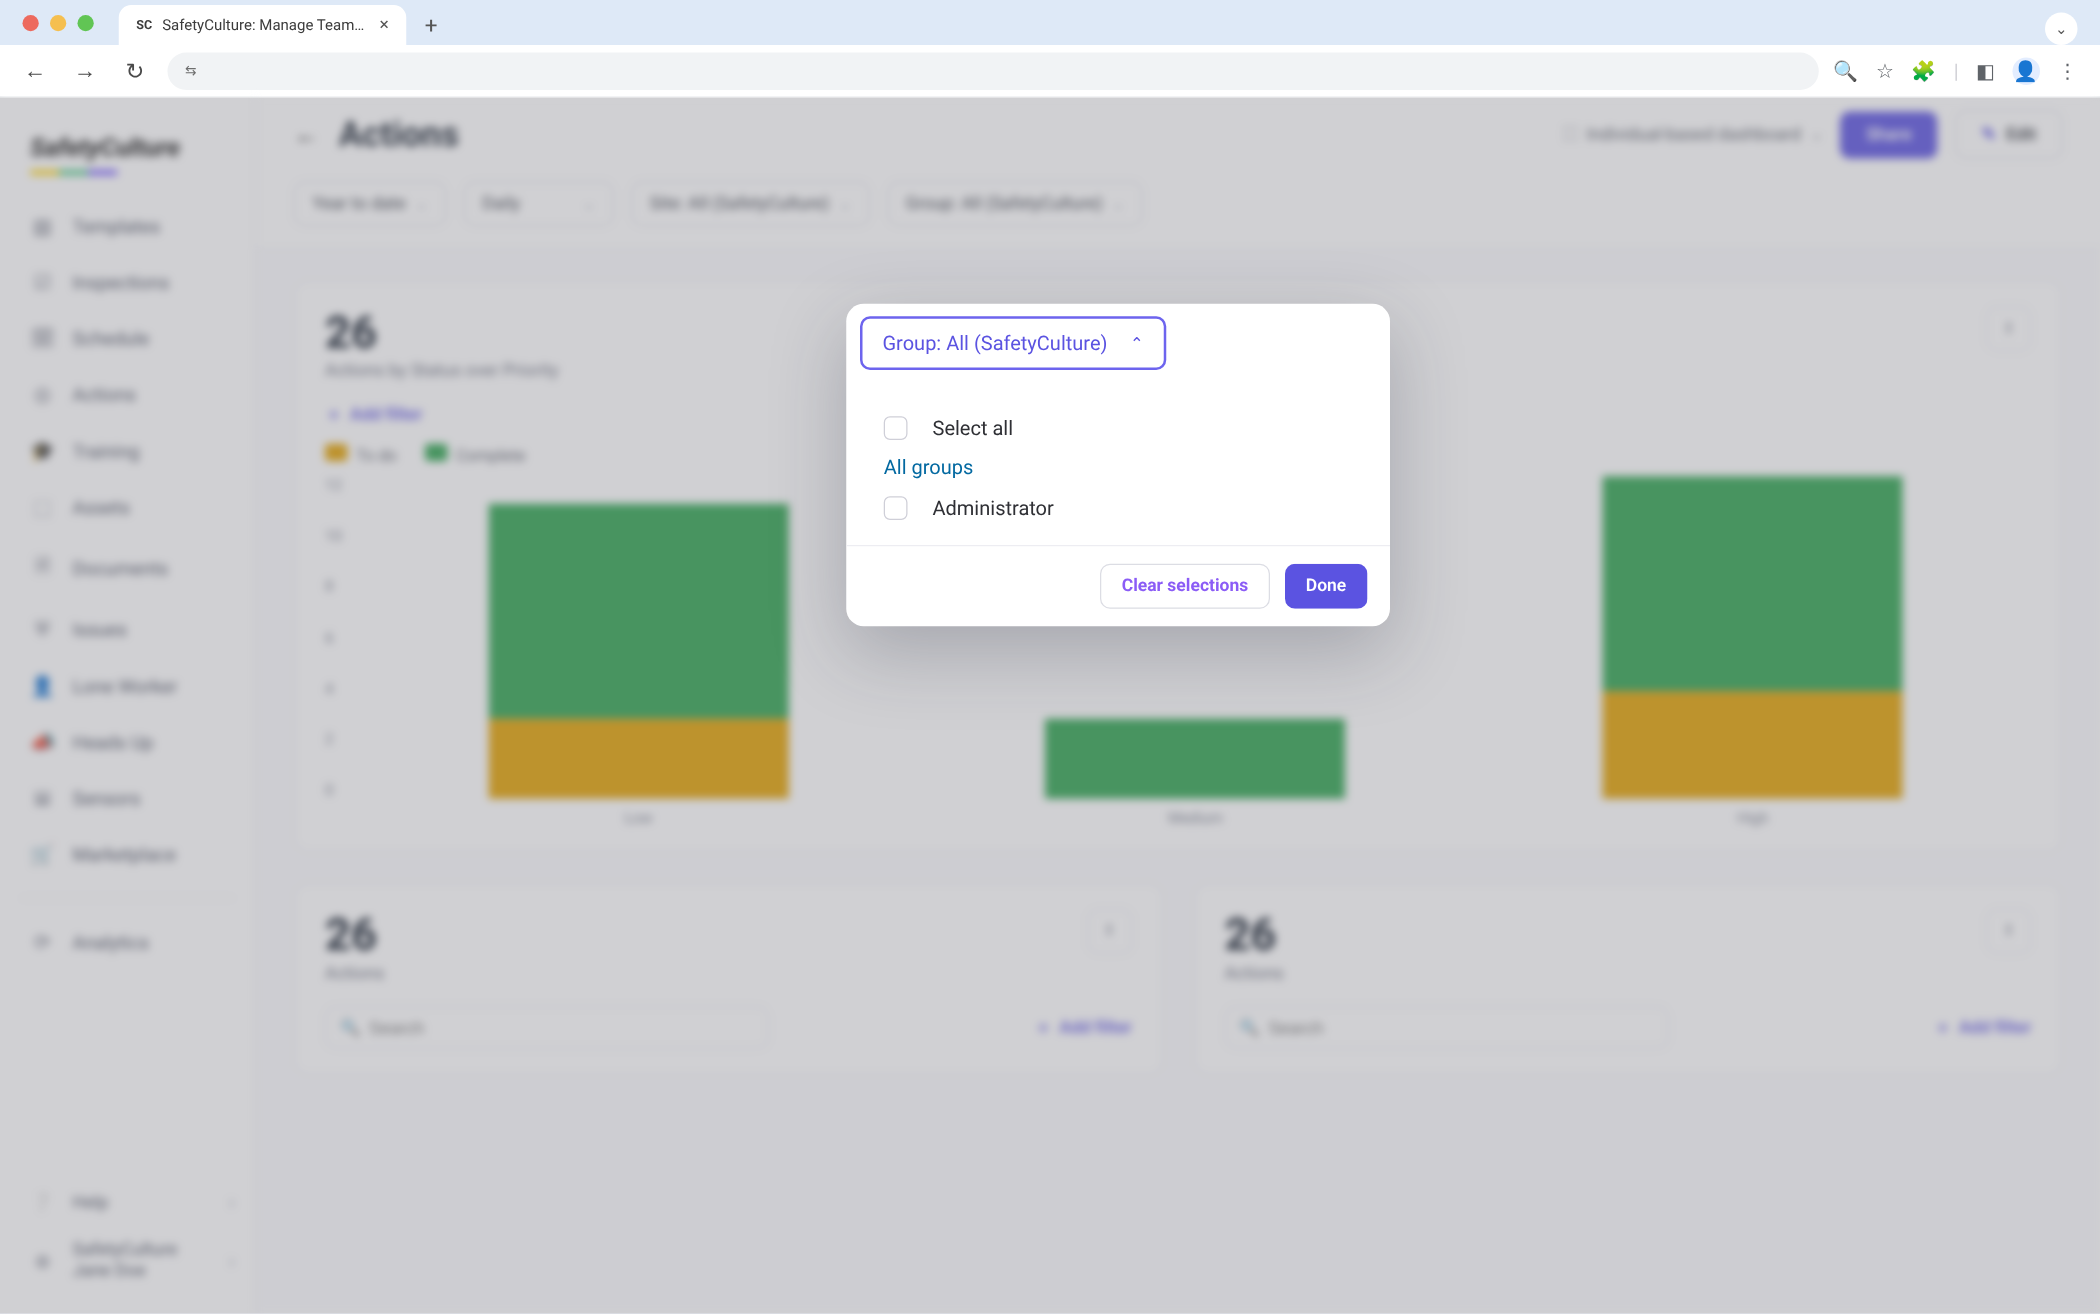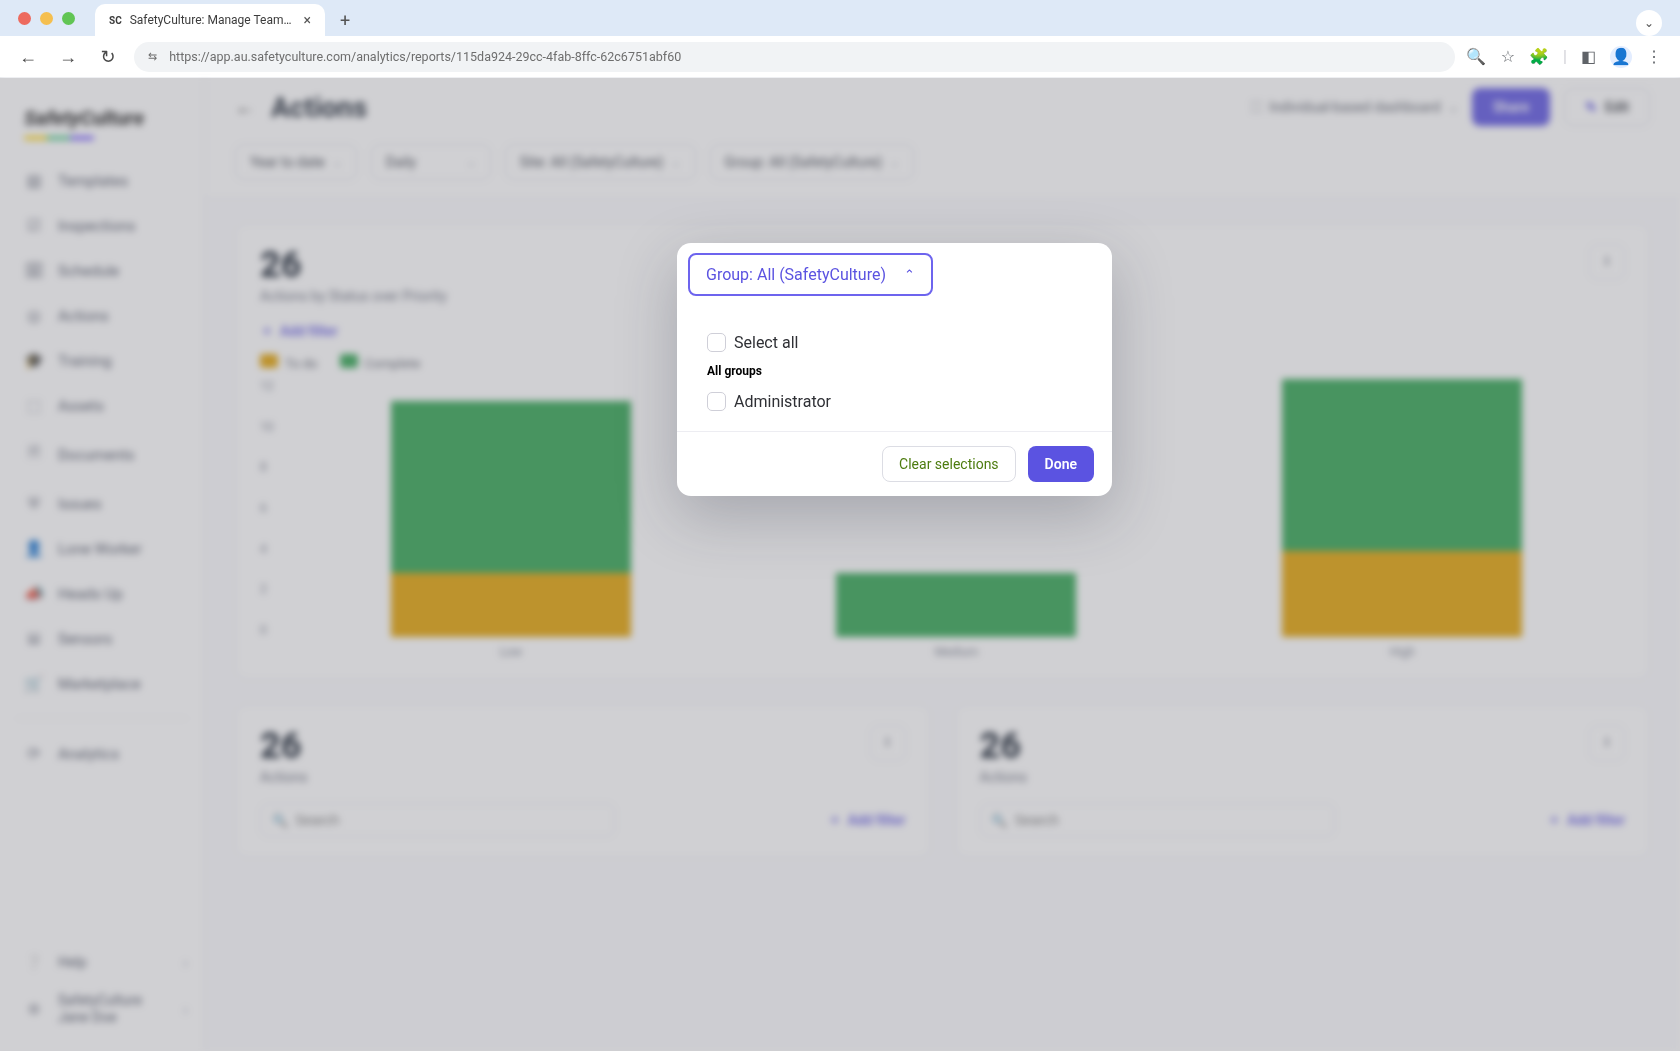--- a/index.html
+++ b/index.html
@@ -117,25 +117,25 @@
       font-size:16px; display:flex; align-items:center; gap:18px; z-index: 5;
     }
     .dropdown-trigger .caret { color:#5b53e1; font-size:13px; }
     .dropdown-body { padding: 70px 18px 10px;}
     .searchbox {
       border:2px solid #6d64ee; border-radius:8px; padding: 9px 14px; display:flex; align-items:center; gap:10px;
     }
     .searchbox input { border:none; outline:none; flex:1; font-size:16px; background:transparent;}
     .searchbox .sicon { color:#2d2d2d; font-size:14px;}
     .dd-list { padding: 12px 8px 2px; }
-    .dd-row { display:flex; align-items:flex-start; gap:8px; padding: 8px 4px; font-size:16px; color:#2f3035;}
+    .dd-row { display:flex; align-items:flex-start; gap:20px; padding: 8px 4px; font-size:16px; color:#2f3035;}
     .dd-check { width:19px; height:19px; border:1.5px solid #cfcfd8; border-radius:5px; }
-    .dd-heading { font-size:12px; font-weight:700; color:#000000; padding: 4px 4px 6px;}
+    .dd-heading { font-size:16px; font-weight:400; color:#0369a1; padding: 4px 4px 6px;}
     .dd-footer { border-top:1px solid #ededf2; display:flex; justify-content:flex-end; gap:12px; padding: 14px 18px;}
-    .btn.outline { background:#fff; border-color:#dcdde4; color:#4d7c0f; font-weight:400;}
+    .btn.outline { background:#fff; border-color:#dcdde4; color:#8b5cf6; font-weight:700;}
     .btn.small { padding: 9px 16px;}
   </style>
 </head>
 <body>
 
 <div class="browser-chrome">
   <div class="traffic-lights">
     <div class="dot red"></div>
     <div class="dot yellow"></div>
     <div class="dot green"></div>
@@ -147,21 +147,20 @@
   </div>
   <div class="tab-add">+</div>
   <div class="chrome-caret">⌄</div>
 </div>
 <div class="address-row">
   <span class="nav-ico">←</span>
   <span class="nav-ico">→</span>
   <span class="nav-ico">↻</span>
   <div class="url-pill">
     <span class="lock">⇆</span>
-    <span>https://app.au.safetyculture.com/analytics/reports/115da924-29cc-4fab-8ffc-62c6751abf60</span>
   </div>
   <div class="addr-icons-right">
     <span>🔍</span>
     <span>☆</span>
     <span>🧩</span>
     <span style="color:#d0d0d6">|</span>
     <span>◧</span>
     <span class="chrome-avatar">👤</span>
     <span>⋮</span>
   </div>

